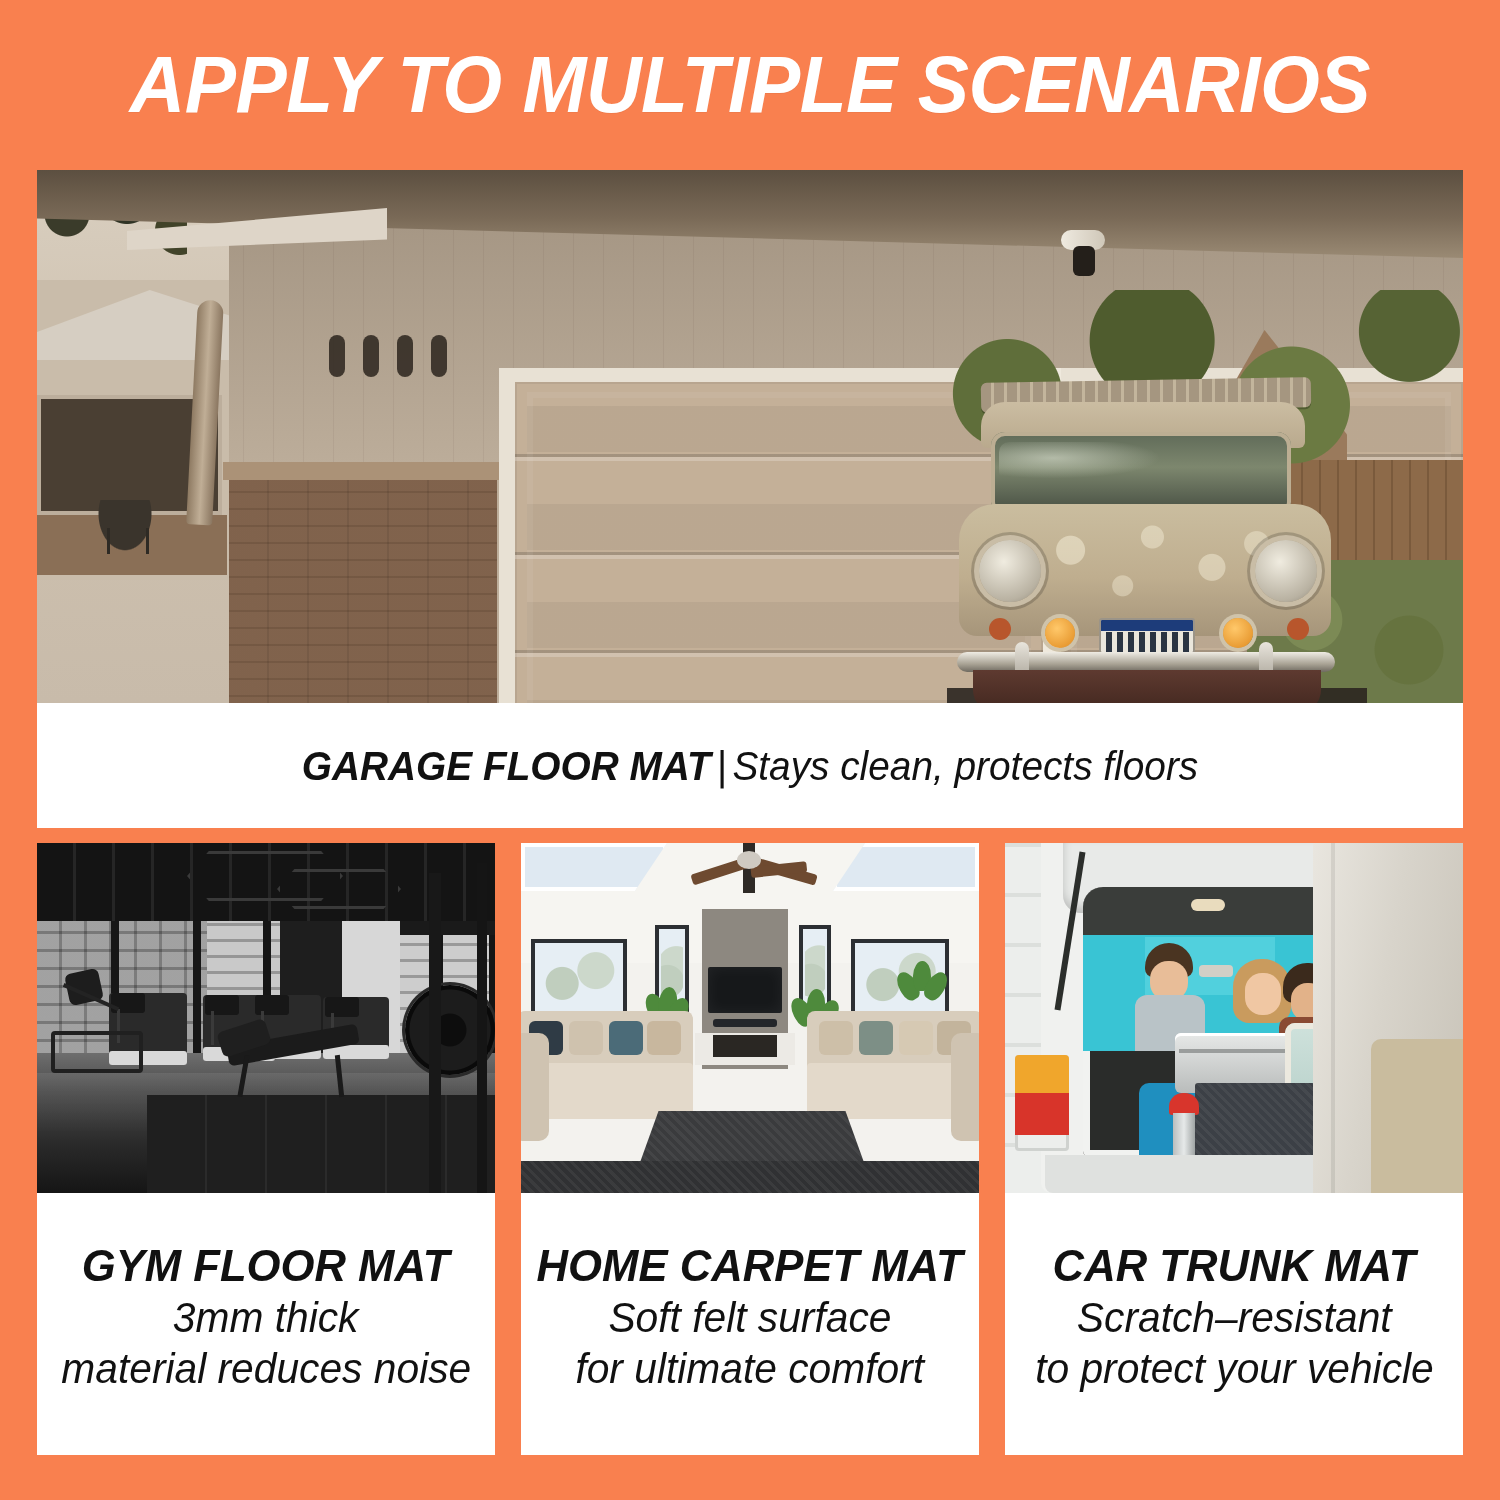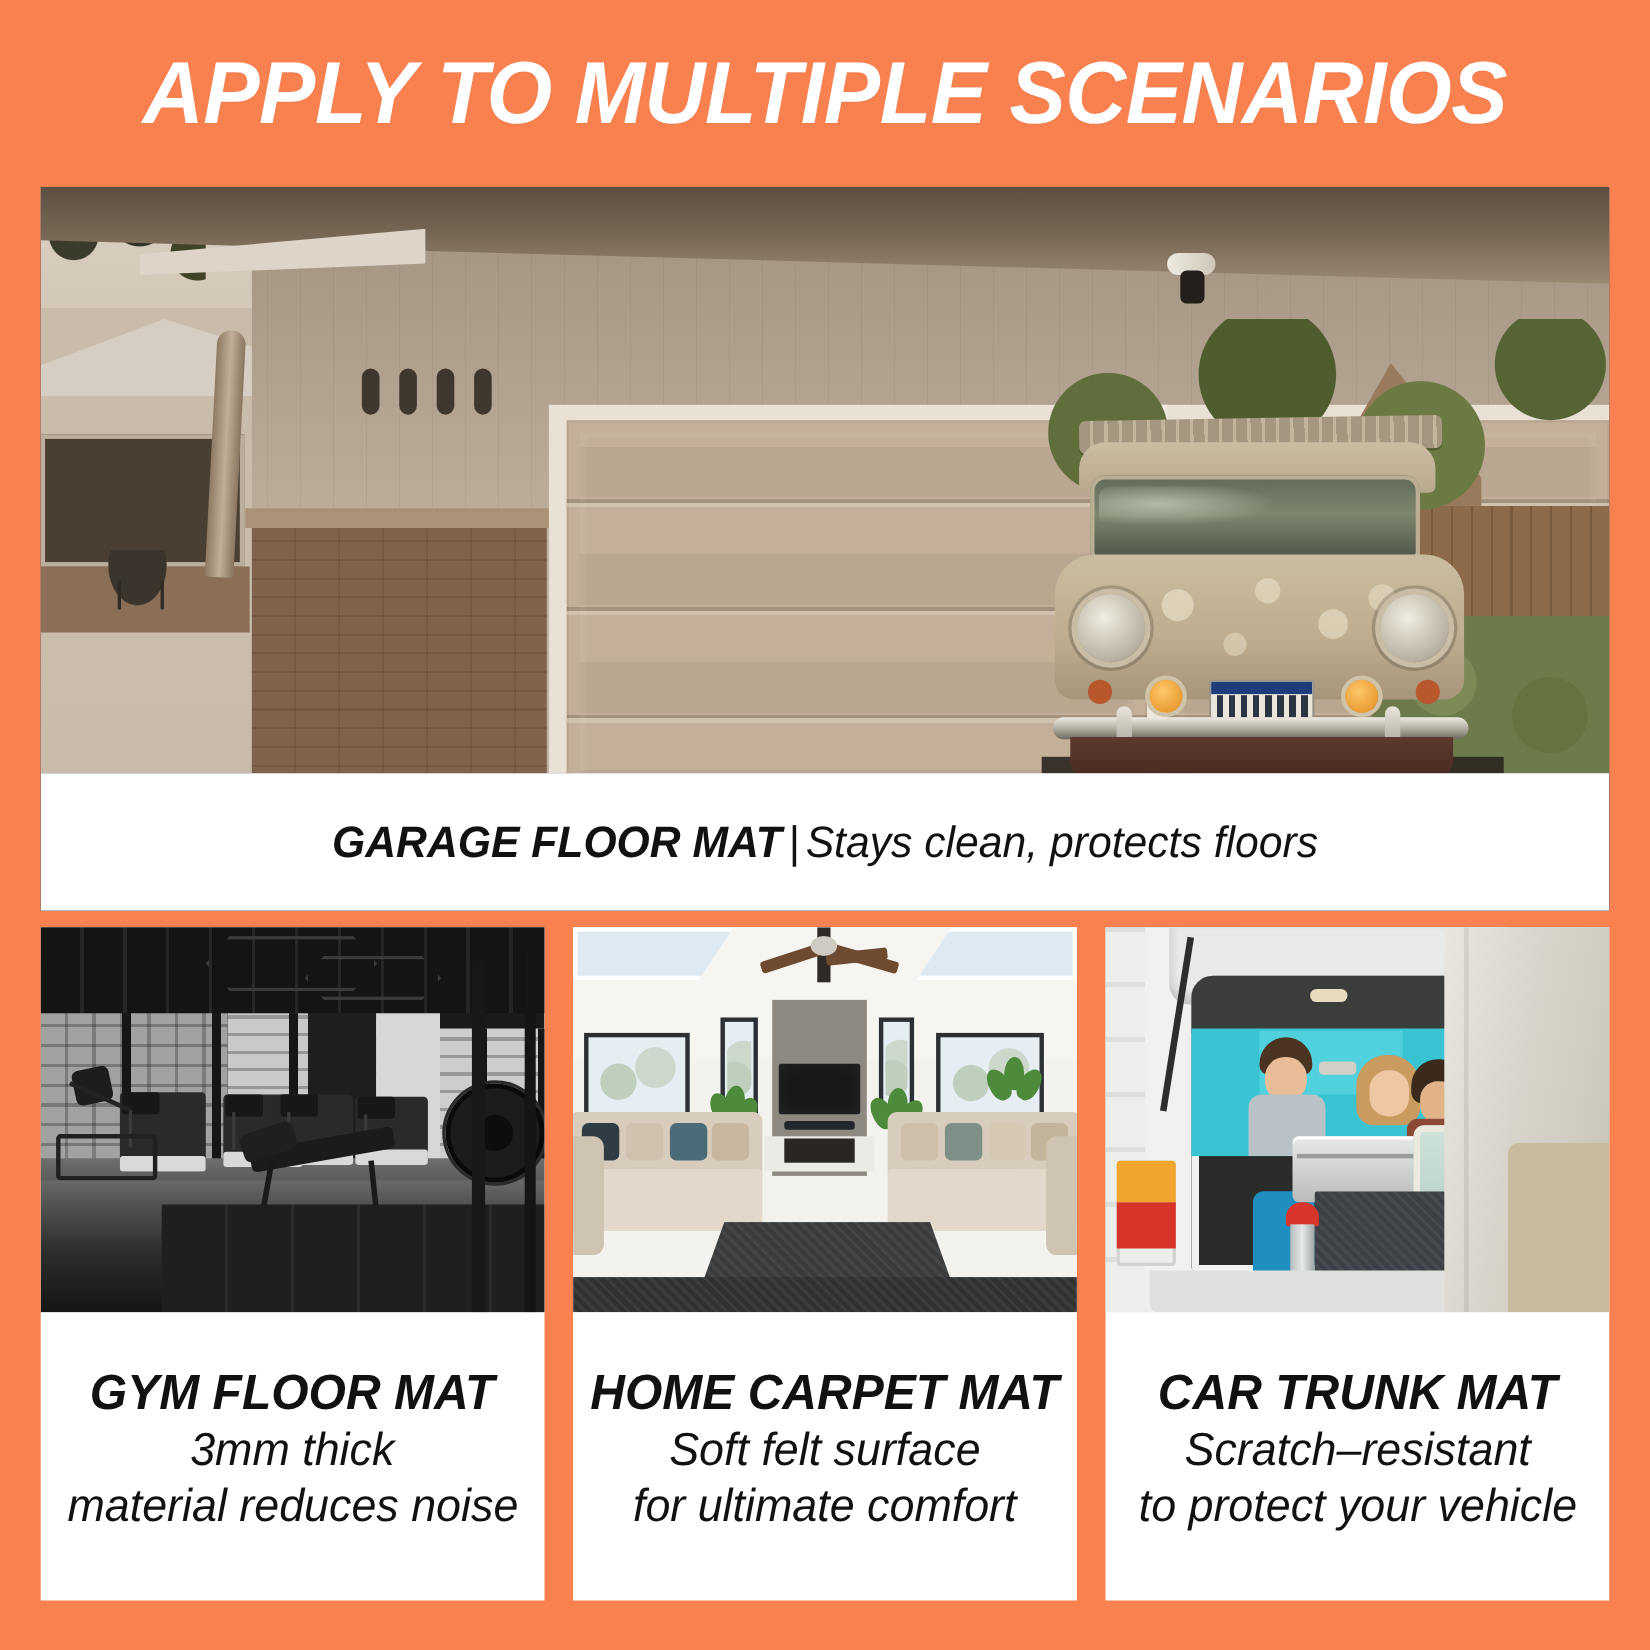--- a/index.html
+++ b/index.html
@@ -24,21 +24,21 @@
     letter-spacing:-0.5px;
     transform:scaleX(0.96);
     white-space:nowrap;
     line-height:1;
     text-shadow:0 1px 0 rgba(0,0,0,0.04);
   }
 
   
   .card-top{
     position:absolute;left:37px;top:170px;width:1426px;height:658px;
-    background:#0c4a6e;overflow:hidden;
+    background:#8b5cf6;overflow:hidden;
   }
   .photo-garage{
     position:absolute;left:0;top:0;width:1426px;height:533px;
     overflow:hidden;background:#cbbfae;
   }
   .cap-top{
     position:absolute;left:0;top:533px;width:1426px;height:125px;
     display:flex;align-items:center;justify-content:center;background:#fff;
   }
   .cap-top-text{

